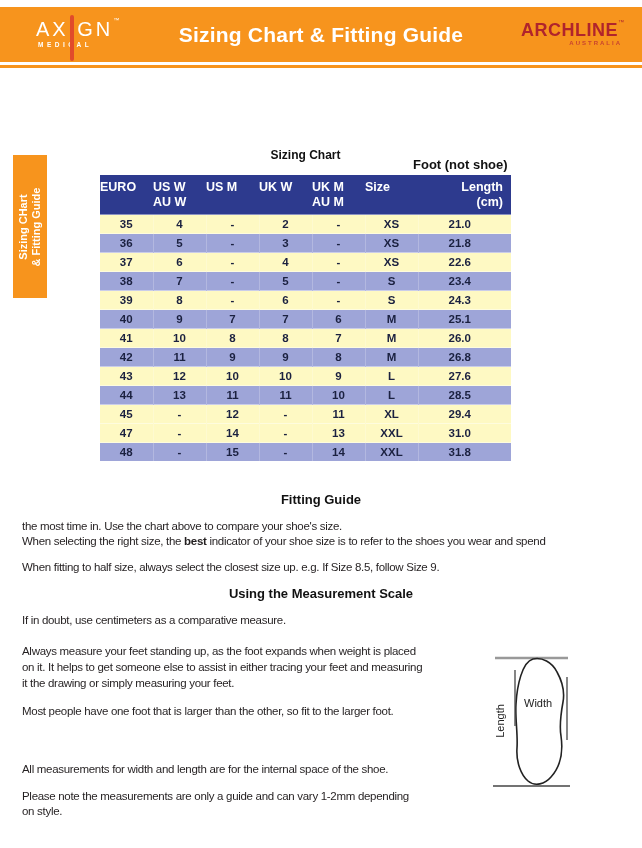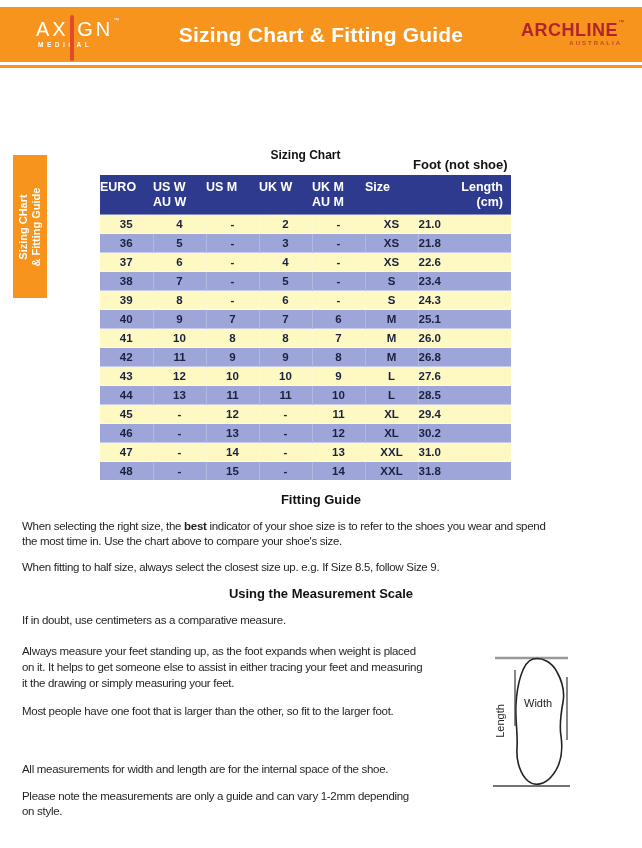--- a/index.html
+++ b/index.html
@@ -38,21 +38,21 @@
   table.sizing th{
     background:#2D3A8E;color:#fff;font-size:12.5px;font-weight:700;
     vertical-align:top;padding:5px 0 4px;line-height:15px;text-align:left;
   }
   table.sizing th.col-length{text-align:right;padding-right:8px;}
   table.sizing td{
     height:18px;font-size:11.5px;font-weight:700;text-align:center;color:#1b2140;
     padding:0;border-top:1px solid rgba(255,255,255,.45);border-left:1px solid rgba(255,255,255,.22);
   }
   table.sizing td:first-child{border-left:none;}
-  table.sizing td.col-length{text-align:left;padding-right:10px;}
+  table.sizing td.col-length{text-align:center;padding-right:10px;}
   tr.row-odd td{background:#fef9c3;}
   tr.row-even td{background:#9EA5D8;}
   
   .h-center{position:absolute;left:0;width:642px;text-align:center;font-size:13px;font-weight:700;color:#111;}
   .para{position:absolute;left:22px;font-size:11.5px;letter-spacing:-0.3px;line-height:15px;color:#231f20;}
   .para.pre{white-space:pre;}
   #p-measure2{line-height:16px;}
   .para b{font-weight:700;}
   
   .foot-diagram{position:absolute;left:488px;top:645px;width:154px;height:160px;}
@@ -222,29 +222,20 @@
         </tr>
         <tr class="row-odd">
           <td>45</td>
           <td>-</td>
           <td>12</td>
           <td>-</td>
           <td>11</td>
           <td>XL</td>
           <td class="col-length">29.4</td>
         </tr>
-        <tr class="row-even">
-          <td>46</td>
-          <td>-</td>
-          <td>13</td>
-          <td>-</td>
-          <td>12</td>
-          <td>XL</td>
-          <td class="col-length">30.2</td>
-        </tr>
         <tr class="row-odd">
           <td>47</td>
           <td>-</td>
           <td>14</td>
           <td>-</td>
           <td>13</td>
           <td>XXL</td>
           <td class="col-length">31.0</td>
         </tr>
         <tr class="row-even">
@@ -254,22 +245,22 @@
           <td>-</td>
           <td>14</td>
           <td>XXL</td>
           <td class="col-length">31.8</td>
         </tr>
       </tbody>
   </table>
 
   <div class="h-center" style="top:492px">Fitting Guide</div>
   <div class="para" style="top:519px">
+    <div>the most time in. Use the chart above to compare your shoe's size.</div>
     <div><span>When selecting the right size, the </span><b>best</b><span> indicator of your shoe size is to refer to the shoes you wear and spend</span></div>
-    <div>the most time in. Use the chart above to compare your shoe's size.</div>
   </div>
   <div class="para" style="top:560px">When fitting to half size, always select the closest size up. e.g. If Size 8.5, follow Size 9.</div>
 
   <div class="h-center" style="top:586px">Using the Measurement Scale</div>
   <div class="para pre" style="top:643px" id="p-measure2">Always measure your feet standing up, as the foot expands when weight is placed
 on it. It helps to get someone else to assist in either tracing your feet and measuring
 it the drawing or simply measuring your feet.</div>
   <div class="para" style="top:613px">If in doubt, use centimeters as a comparative measure.</div>
   <div class="para" style="top:704px">Most people have one foot that is larger than the other, so fit to the larger foot.</div>
   <div class="para" style="top:762px">All measurements for width and length are for the internal space of the shoe.</div>

